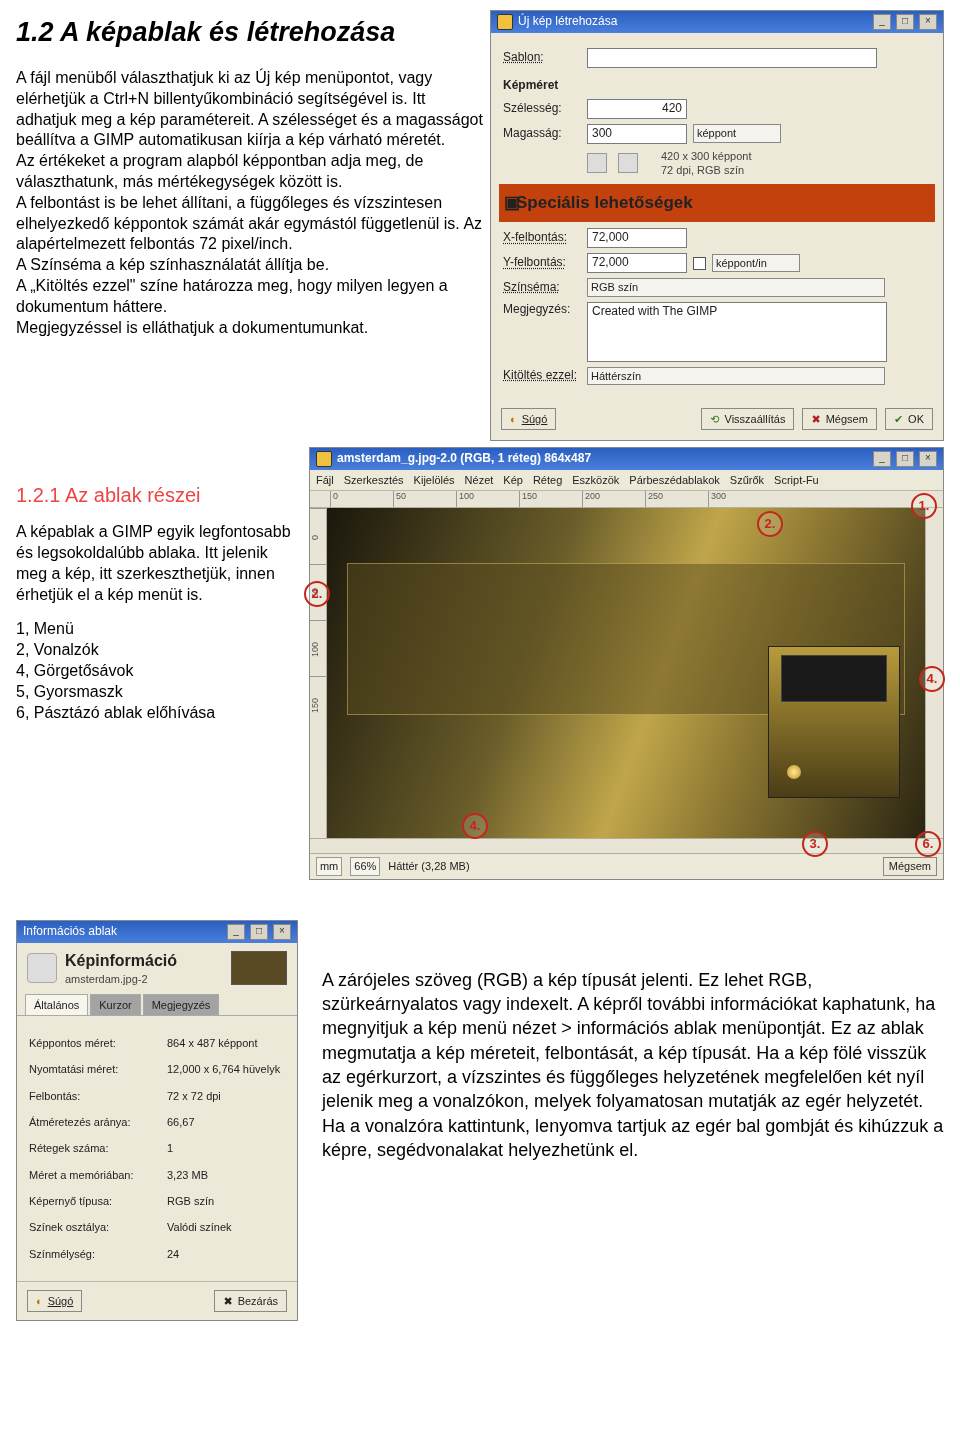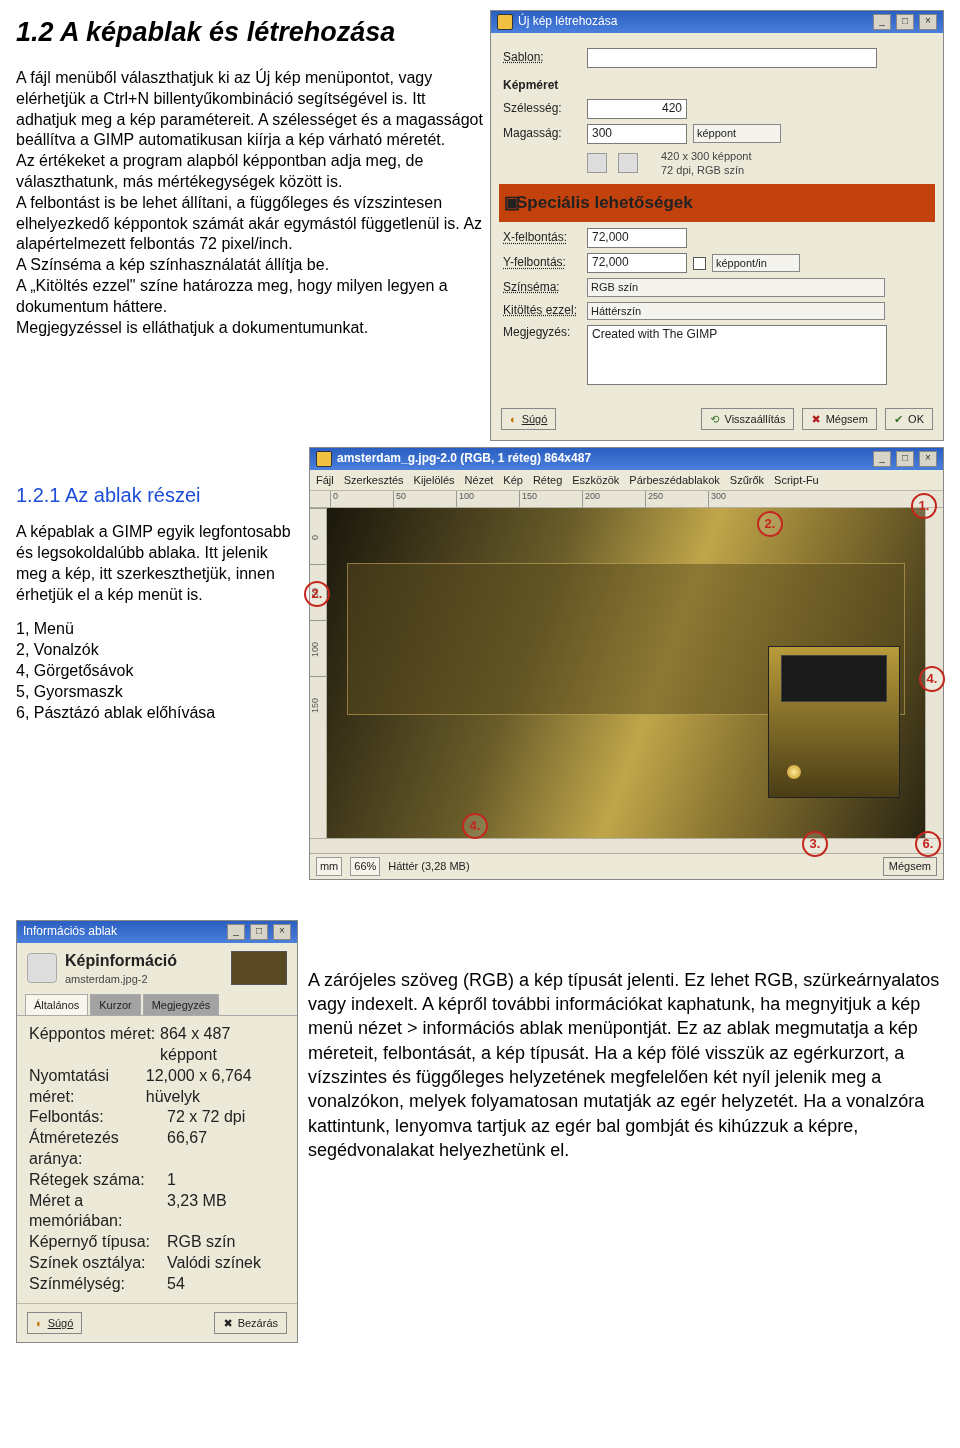--- a/index.html
+++ b/index.html
@@ -1,18 +1,18 @@
 <!DOCTYPE html>
 <html><head>
 <meta charset="utf-8">
 <style>
   body{margin:0;background:#fff;font-family:Arial,Helvetica,sans-serif;color:#000;width:960px;font-size:16px;line-height:1.3}
   .page{padding:10px 16px 20px 16px}
   h2{font-size:27px;font-weight:bold;font-style:italic;margin:5px 0 18px 0}
-  h3{font-size:20px;color:#1d4ed8;font-weight:normal;margin:35px 0 14px 0}
+  h3{font-size:20px;color:#ef4444;font-weight:normal;margin:35px 0 14px 0}
   .row-top{display:flex;align-items:flex-start}
   .row-top .text{flex:1}
   .para{margin:0 0 14px 0}
   .win{background:#ece9d8;border:1px solid #888;font-family:Tahoma,Arial,sans-serif;font-size:12px;color:#222}
   .titlebar{background:linear-gradient(#2a5fc1,#4b7fdc);color:#fff;padding:3px 6px;display:flex;gap:5px;font-size:12px}
   .titlebar-icon{width:14px;height:14px;background:#f0c040;border:1px solid #333;border-radius:2px}
   .tb-spacer{flex:1}
   .tb-btn{width:16px;height:14px;background:#d8d4c8;border:1px solid #888;font-size:10px;line-height:12px;text-align:center;color:#333}
   .dlg-body{padding:10px 12px}
   .fld{display:flex;align-items:center;margin:5px 0;gap:6px}
@@ -43,30 +43,30 @@
   .photo::after{content:"";position:absolute;left:20px;right:20px;top:55px;height:150px;background:rgba(90,75,30,0.5);border:1px solid rgba(255,220,120,0.4)}
   .train{position:absolute;right:25px;bottom:40px;width:130px;height:150px;background:linear-gradient(#b89b3a,#4a3d16);border:1px solid #222}
   .train::before{content:"";position:absolute;top:8px;left:12px;right:12px;height:45px;background:#1a1a1a;border:1px solid #444}
   .train-lights{position:absolute;bottom:18px;left:18px;width:14px;height:14px;background:radial-gradient(#ffea99,#c09020);border-radius:50%;box-shadow:70px 0 0 radial-gradient(#ffea99,#c09020)}
   .vscroll{width:16px;background:#e8e5d6;border-left:1px solid #b3af9f}
   .statusbar{display:flex;align-items:center;gap:8px;padding:3px 6px;font-size:11px;border-top:1px solid #b3af9f}
   .status-sel{border:1px solid #999;padding:1px 3px;background:#f5f3ea}
   .status-text{flex:1}
   .badge{position:absolute;width:22px;height:22px;border:2px solid #c4261d;border-radius:50%;color:#c4261d;font-weight:bold;font-size:13px;display:flex;align-items:center;justify-content:center;background:rgba(255,255,255,0.15)}
   
-  .row3{display:flex;gap:10px;align-items:flex-start;margin-top:40px}
+  .row3{display:flex;gap:24px;align-items:flex-start;margin-top:40px}
   .infowin{width:280px}
   .info-header{display:flex;align-items:center;gap:8px;padding:8px 10px}
   .info-thumb{width:54px;height:32px;background:#594a23;border:1px solid #555}
   .info-title{font-size:16px;font-weight:bold}
   .tabs{display:flex;border-bottom:1px solid #aaa;padding:0 8px;font-size:11px}
   .tab{padding:3px 8px;border:1px solid #aaa;border-bottom:none;background:#a3a3a3;margin-right:2px}
   .tab.on{background:#f7f5ec}
   .info-body{padding:8px 12px}
-  .info-row{display:flex;margin:0 0;font-size:16px}
+  .info-row{display:flex;margin:12px 0;font-size:11px}
   .info-row .k{width:138px}
   .info-btns{display:flex;gap:10px;padding:8px 10px;border-top:1px solid #bdb8a8}
   .row3 .rt{flex:1;font-size:18px;line-height:1.35;padding-top:48px}
   .icon-sm{display:inline-block;width:11px;height:11px;border:1px solid #555;background:#fff;vertical-align:middle}
   .dot-link{text-decoration:underline dotted}
 </style>
 </head>
 <body>
 
 <div class="page">
@@ -121,27 +121,27 @@
         <div class="fld">
           <span class="lbl dot-link">Y-felbontás:</span>
           <span class="inp" style="width:90px">72,000</span>
           <span class="icon-sm"></span>
           <span class="sel" style="width:80px">képpont/in</span>
         </div>
         <div class="fld">
           <span class="lbl dot-link">Színséma:</span>
           <span class="sel" style="width:290px">RGB szín</span>
         </div>
-        <div class="fld">
-          <span class="lbl dot-link">Kitöltés ezzel:</span>
-          <span class="sel" style="width:290px">Háttérszín</span>
-        </div>
         <div class="fld" style="align-items:flex-start">
           <span class="lbl">Megjegyzés:</span>
           <span class="inp" style="width:290px;height:56px">Created with The GIMP</span>
+        </div>
+        <div class="fld">
+          <span class="lbl dot-link">Kitöltés ezzel:</span>
+          <span class="sel" style="width:290px">Háttérszín</span>
         </div>
       </div>
       <div class="dlg-buttons">
         <span class="btn">
             <span style="color:#c07000">◐</span>
             <u>Súgó</u>
           </span>
         <span class="gap"></span>
         <span class="btn">
             <span style="color:#3a7a2c">⟲</span>
@@ -287,21 +287,21 @@
         <div class="info-row">
             <span class="k">Képernyő típusa:</span>
             <span>RGB szín</span>
           </div>
         <div class="info-row">
             <span class="k">Színek osztálya:</span>
             <span>Valódi színek</span>
           </div>
         <div class="info-row">
             <span class="k">Színmélység:</span>
-            <span>54</span>
+            <span>24</span>
           </div>
       </div>
       <div class="info-btns">
         <span class="btn">
             <span style="color:#c07000">◐</span>
             <u>Súgó</u>
           </span>
         <span style="flex:1"></span>
         <span class="btn">
             <span>✖</span>

